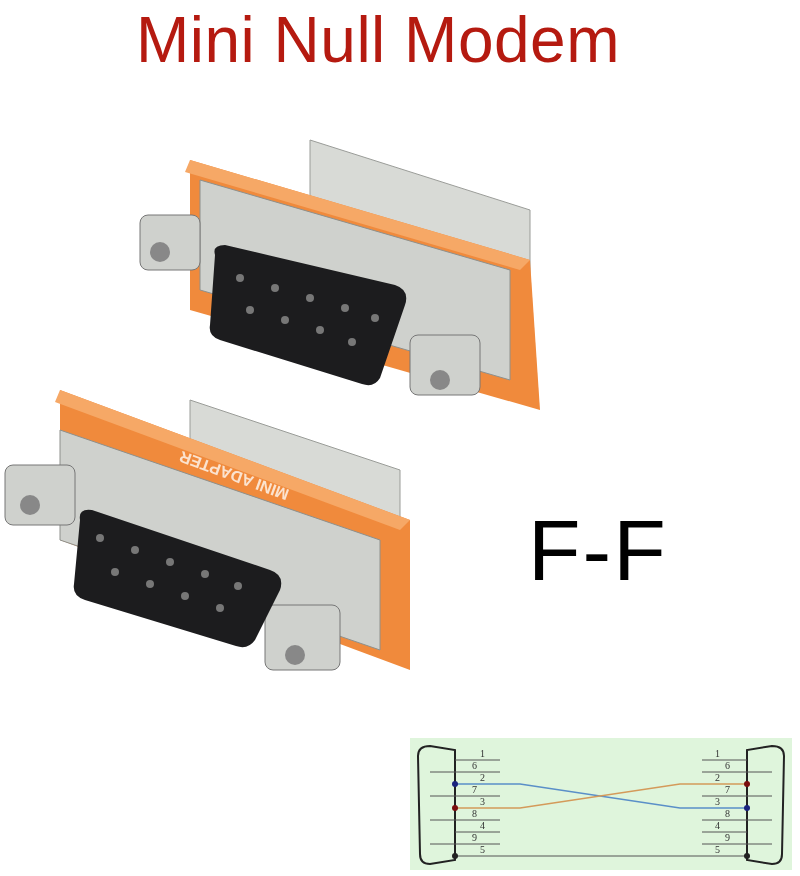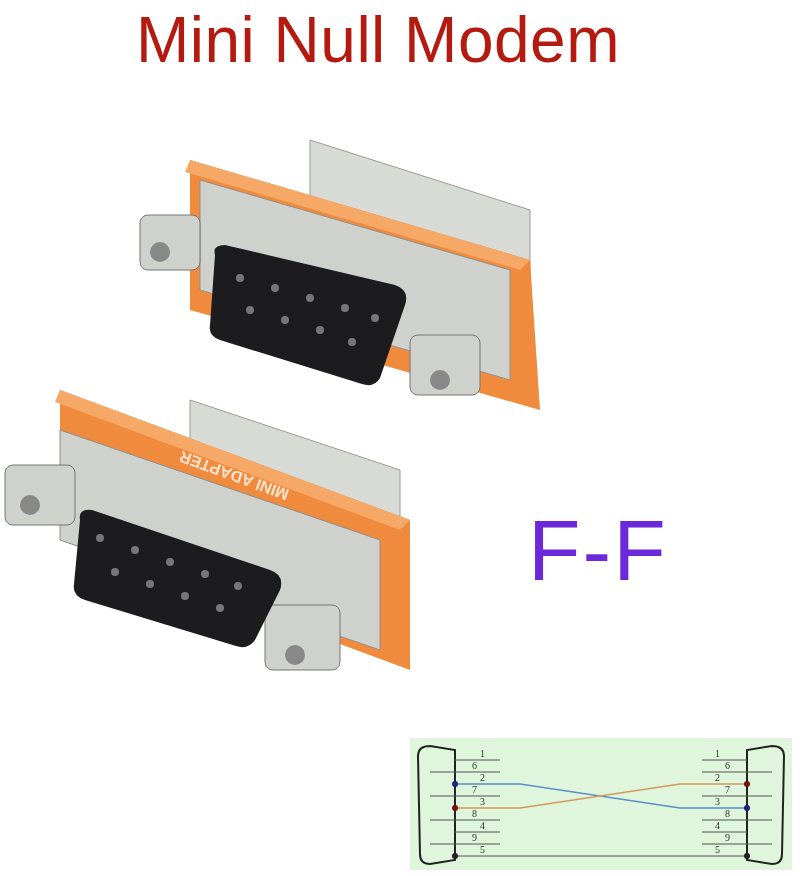--- a/index.html
+++ b/index.html
@@ -1,19 +1,19 @@
 <!DOCTYPE html>
 <html><head>
 <meta charset="utf-8">
 <style>
   html,body{margin:0;padding:0;background:#fff;}
   body{width:800px;height:876px;position:relative;overflow:hidden;font-family:"Liberation Sans",sans-serif;}
   .title{position:absolute;left:0;width:636px;top:4px;text-align:right;padding-right:16px;box-sizing:border-box;
     font-size:64px;color:#b51a10;letter-spacing:0.5px;line-height:72px;}
-  .ff{position:absolute;left:528px;top:500px;font-size:86px;color:#6d28d9;line-height:100px;letter-spacing:2px;}
+  .ff{position:absolute;left:528px;top:500px;font-size:86px;color:#000000;line-height:100px;letter-spacing:2px;}
   .adapter{position:absolute;}
   .diagram{position:absolute;left:410px;top:738px;width:382px;height:132px;background:#dff5dc;}
 </style>
 </head>
 <body>
 
 <div class="title">Mini Null Modem</div>
 
 <svg class="adapter" style="left:130px;top:120px" width="430" height="300" viewBox="0 0 430 300">
   <polygon points="180,20 400,90 400,160 180,90" fill="#d8dad6" stroke="#9a9c98"></polygon>

